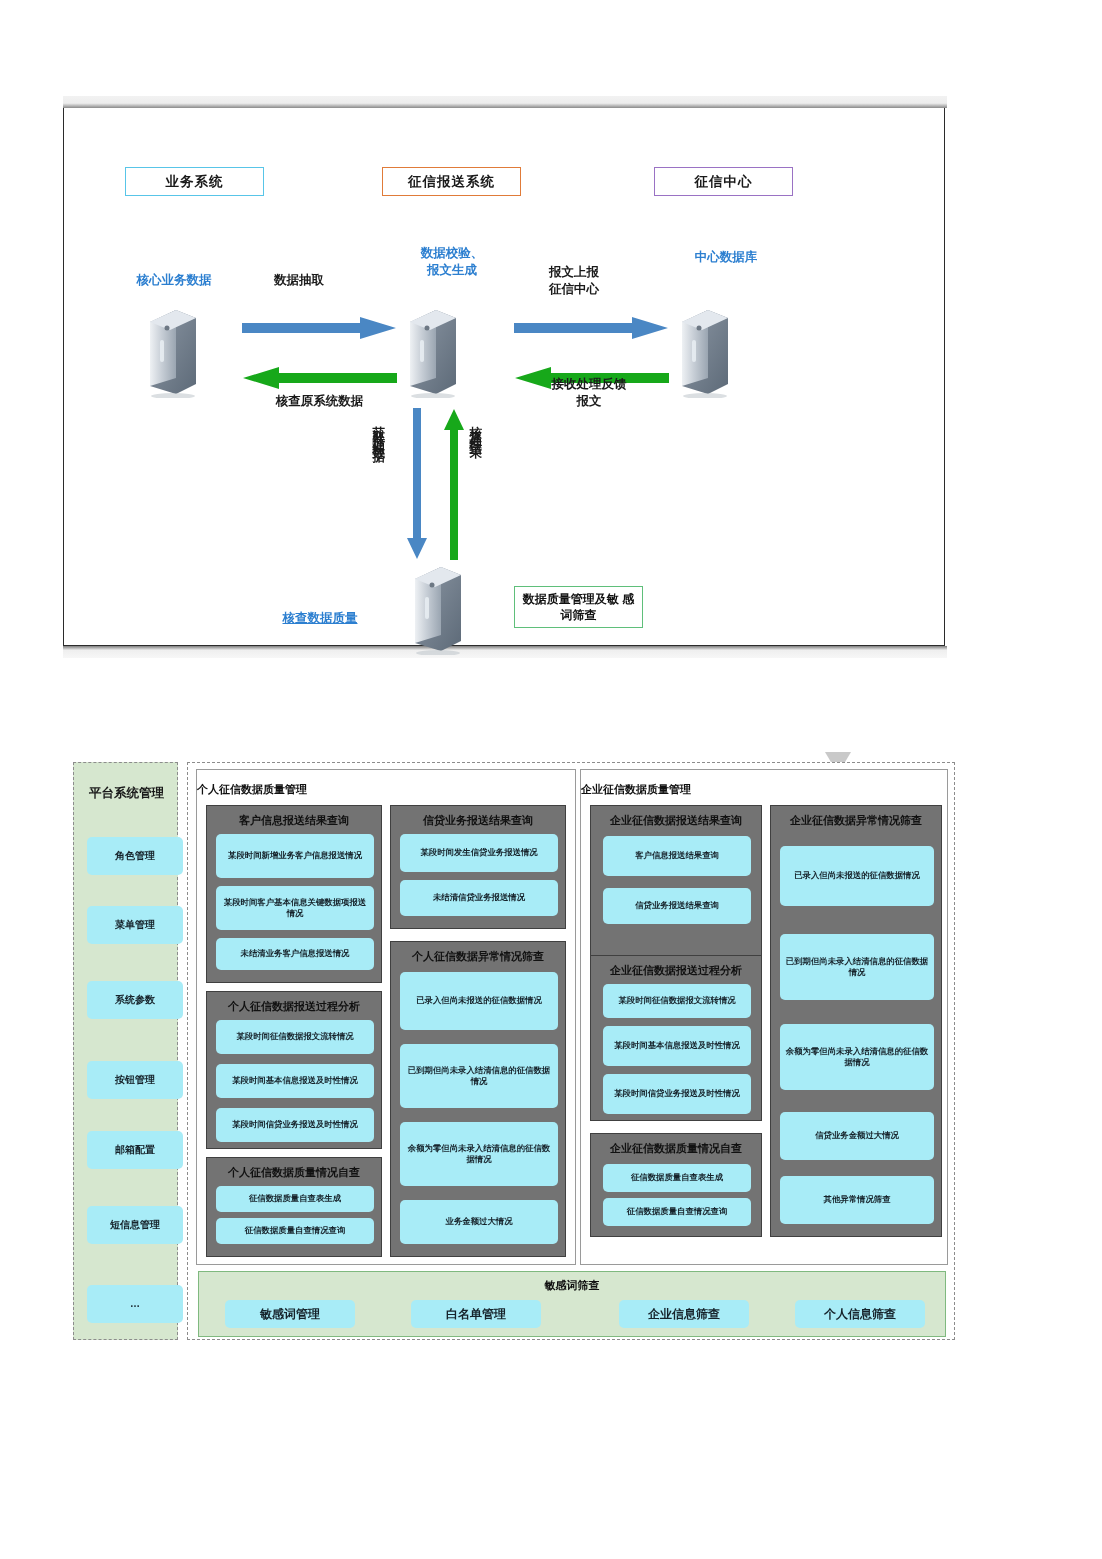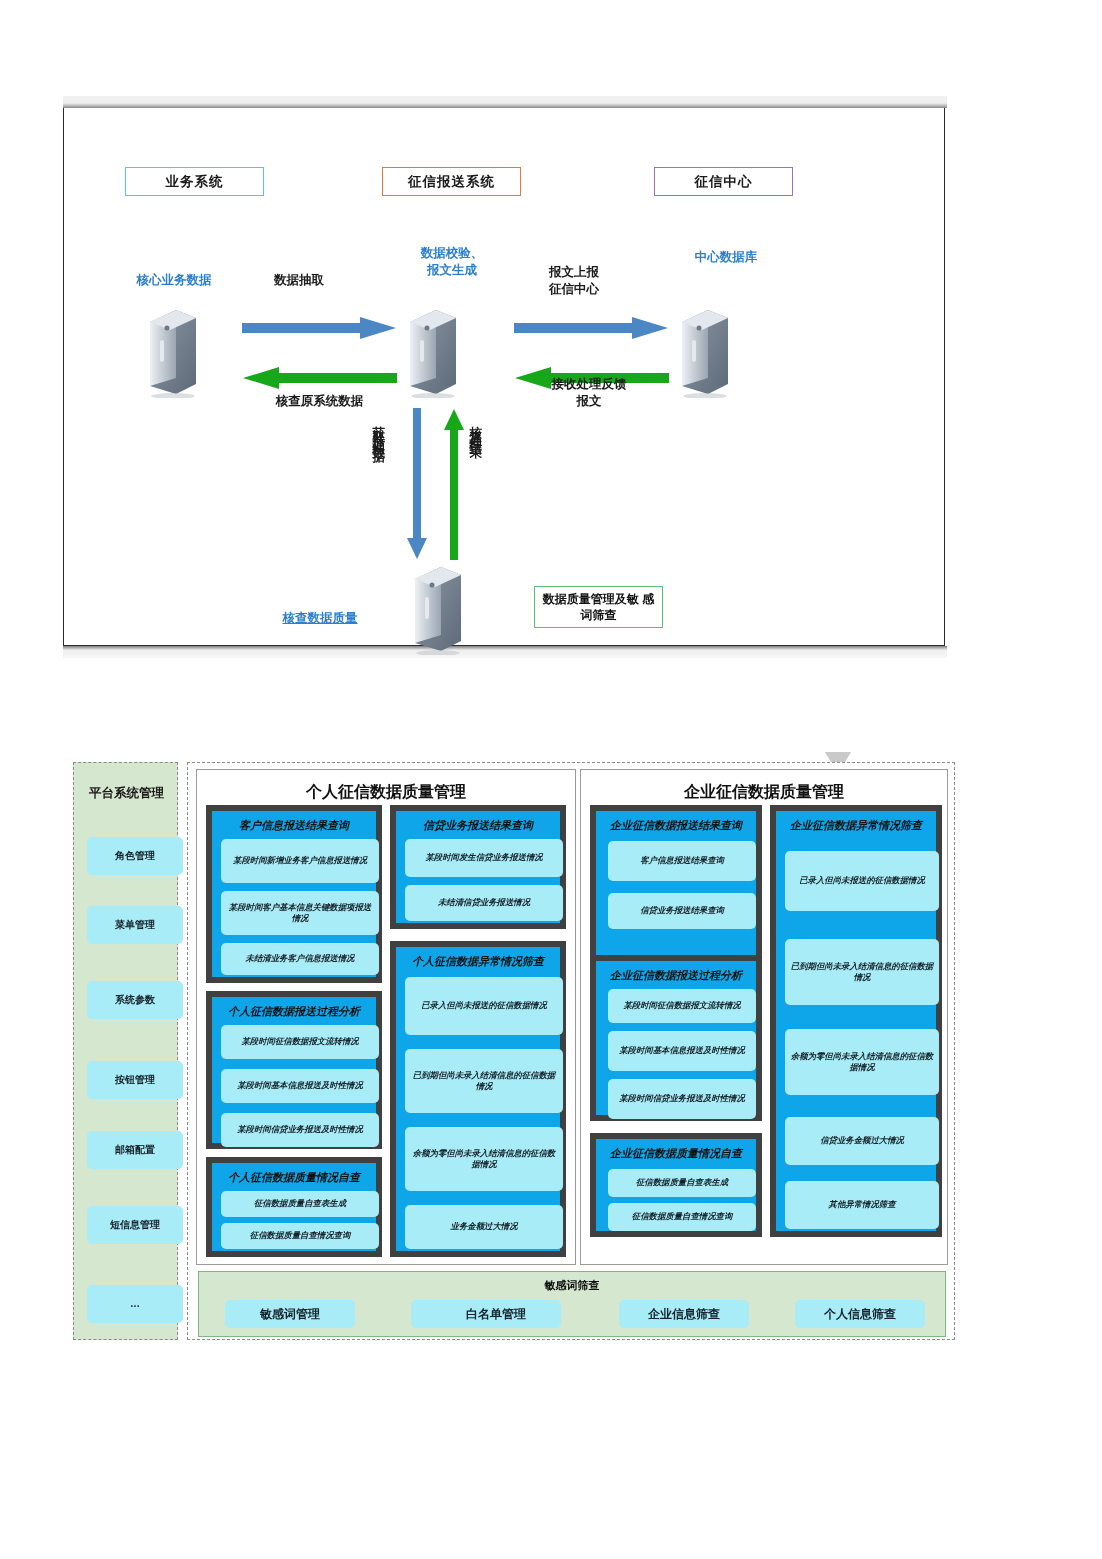--- a/index.html
+++ b/index.html
@@ -48,24 +48,24 @@
   #sidebar{left:0;top:4px;width:105px;height:578px;background:#d6e7cf;}
   #mainarea{left:114px;top:4px;width:768px;height:578px;background:#ffffff;}
 
   .sb-title{position:absolute;left:0;top:22px;width:105px;text-align:center;
     font-size:12.5px;font-weight:bold;color:#1a1a1a;}
   .sb-item{position:absolute;left:13px;width:96px;height:38px;background:#a8ecf7;
     border-radius:5px;display:flex;align-items:center;justify-content:center;
     font-size:10px;font-weight:bold;color:#16232b;text-align:center;line-height:1.2;}
 
   .grp{position:absolute;box-sizing:border-box;}
-  .grp-title{position:absolute;width:100%;text-align:center;
-    font-size:16px;font-weight:bold;color:#111;}
-
-  .panel{position:absolute;background:#0ea5e9;border:6px solid #404040;box-sizing:border-box;font-style:italic;}
+  .grp-title{position:absolute;width:100%;text-align:left;
+    font-size:11px;font-weight:bold;color:#111;}
+
+  .panel{position:absolute;background:#737373;border:1px solid #404040;box-sizing:border-box;}
   .panel-title{position:absolute;width:100%;text-align:center;top:7px;
     font-size:11px;font-weight:bold;color:#111;}
   .leaf{position:absolute;background:#a8ecf7;border-radius:5px;
     display:flex;align-items:center;justify-content:center;text-align:center;
     font-size:8.4px;font-weight:bold;color:#16232b;line-height:1.35;
     padding:2px 5px;box-sizing:border-box;}
 
   #sensitive{position:absolute;left:10px;top:508px;width:748px;height:66px;
     background:#d6e7cf;border:1px solid #7fb97f;box-sizing:border-box;}
   #sensitive .panel-title{top:6px;font-size:11px;}
@@ -179,21 +179,21 @@
 
     <svg class="arrow-v" style="left:378px;top:300px;width:24px;height:152px;" viewBox="0 0 24 152">
       <polygon points="8,152 16,152 16,22 22,22 12,1 2,22 8,22" fill="#17a81a"></polygon>
     </svg>
 
     <div class="f1-label vert" style="left:307px;top:308px;">获取待处理数据</div>
     <div class="f1-label vert" style="left:404px;top:308px;">核查处理结果</div>
 
     <div class="f1-label blue" style="left:186px;top:502px;width:140px;text-decoration:underline;">核查数据质量</div>
 
-    <div class="qbox" style="left:470px;top:478px;width:129px;height:42px;">数据质量管理及敏
+    <div class="qbox" style="left:450px;top:478px;width:129px;height:42px;">数据质量管理及敏
 感词筛查</div>
   </div>
 </div>
 
 <div id="fig2">
 
   <div id="tri-marker"></div>
 
   <div id="ghost-right"></div>
 
@@ -291,19 +291,19 @@
       <div class="leaf" style="left:9px;top:40px;width:154px;height:60px;">已录入但尚未报送的征信数据情况</div>
       <div class="leaf" style="left:9px;top:128px;width:154px;height:66px;">已到期但尚未录入结清信息的征信数据情况</div>
       <div class="leaf" style="left:9px;top:218px;width:154px;height:66px;">余额为零但尚未录入结清信息的征信数据情况</div>
       <div class="leaf" style="left:9px;top:306px;width:154px;height:48px;">信贷业务金额过大情况</div>
       <div class="leaf" style="left:9px;top:370px;width:154px;height:48px;">其他异常情况筛查</div>
     </div>
 
     <div id="sensitive">
       <div class="panel-title">敏感词筛查</div>
       <div class="sleaf" style="left:26px;width:130px;">敏感词管理</div>
-      <div class="sleaf" style="left:212px;width:130px;padding-left:20px;">白名单管理</div>
+      <div class="sleaf" style="left:212px;width:130px;">白名单管理</div>
       <div class="sleaf" style="left:420px;width:130px;">企业信息筛查</div>
       <div class="sleaf" style="left:596px;width:130px;">个人信息筛查</div>
     </div>
 
   </div>
 </div>
 
 </body></html>

